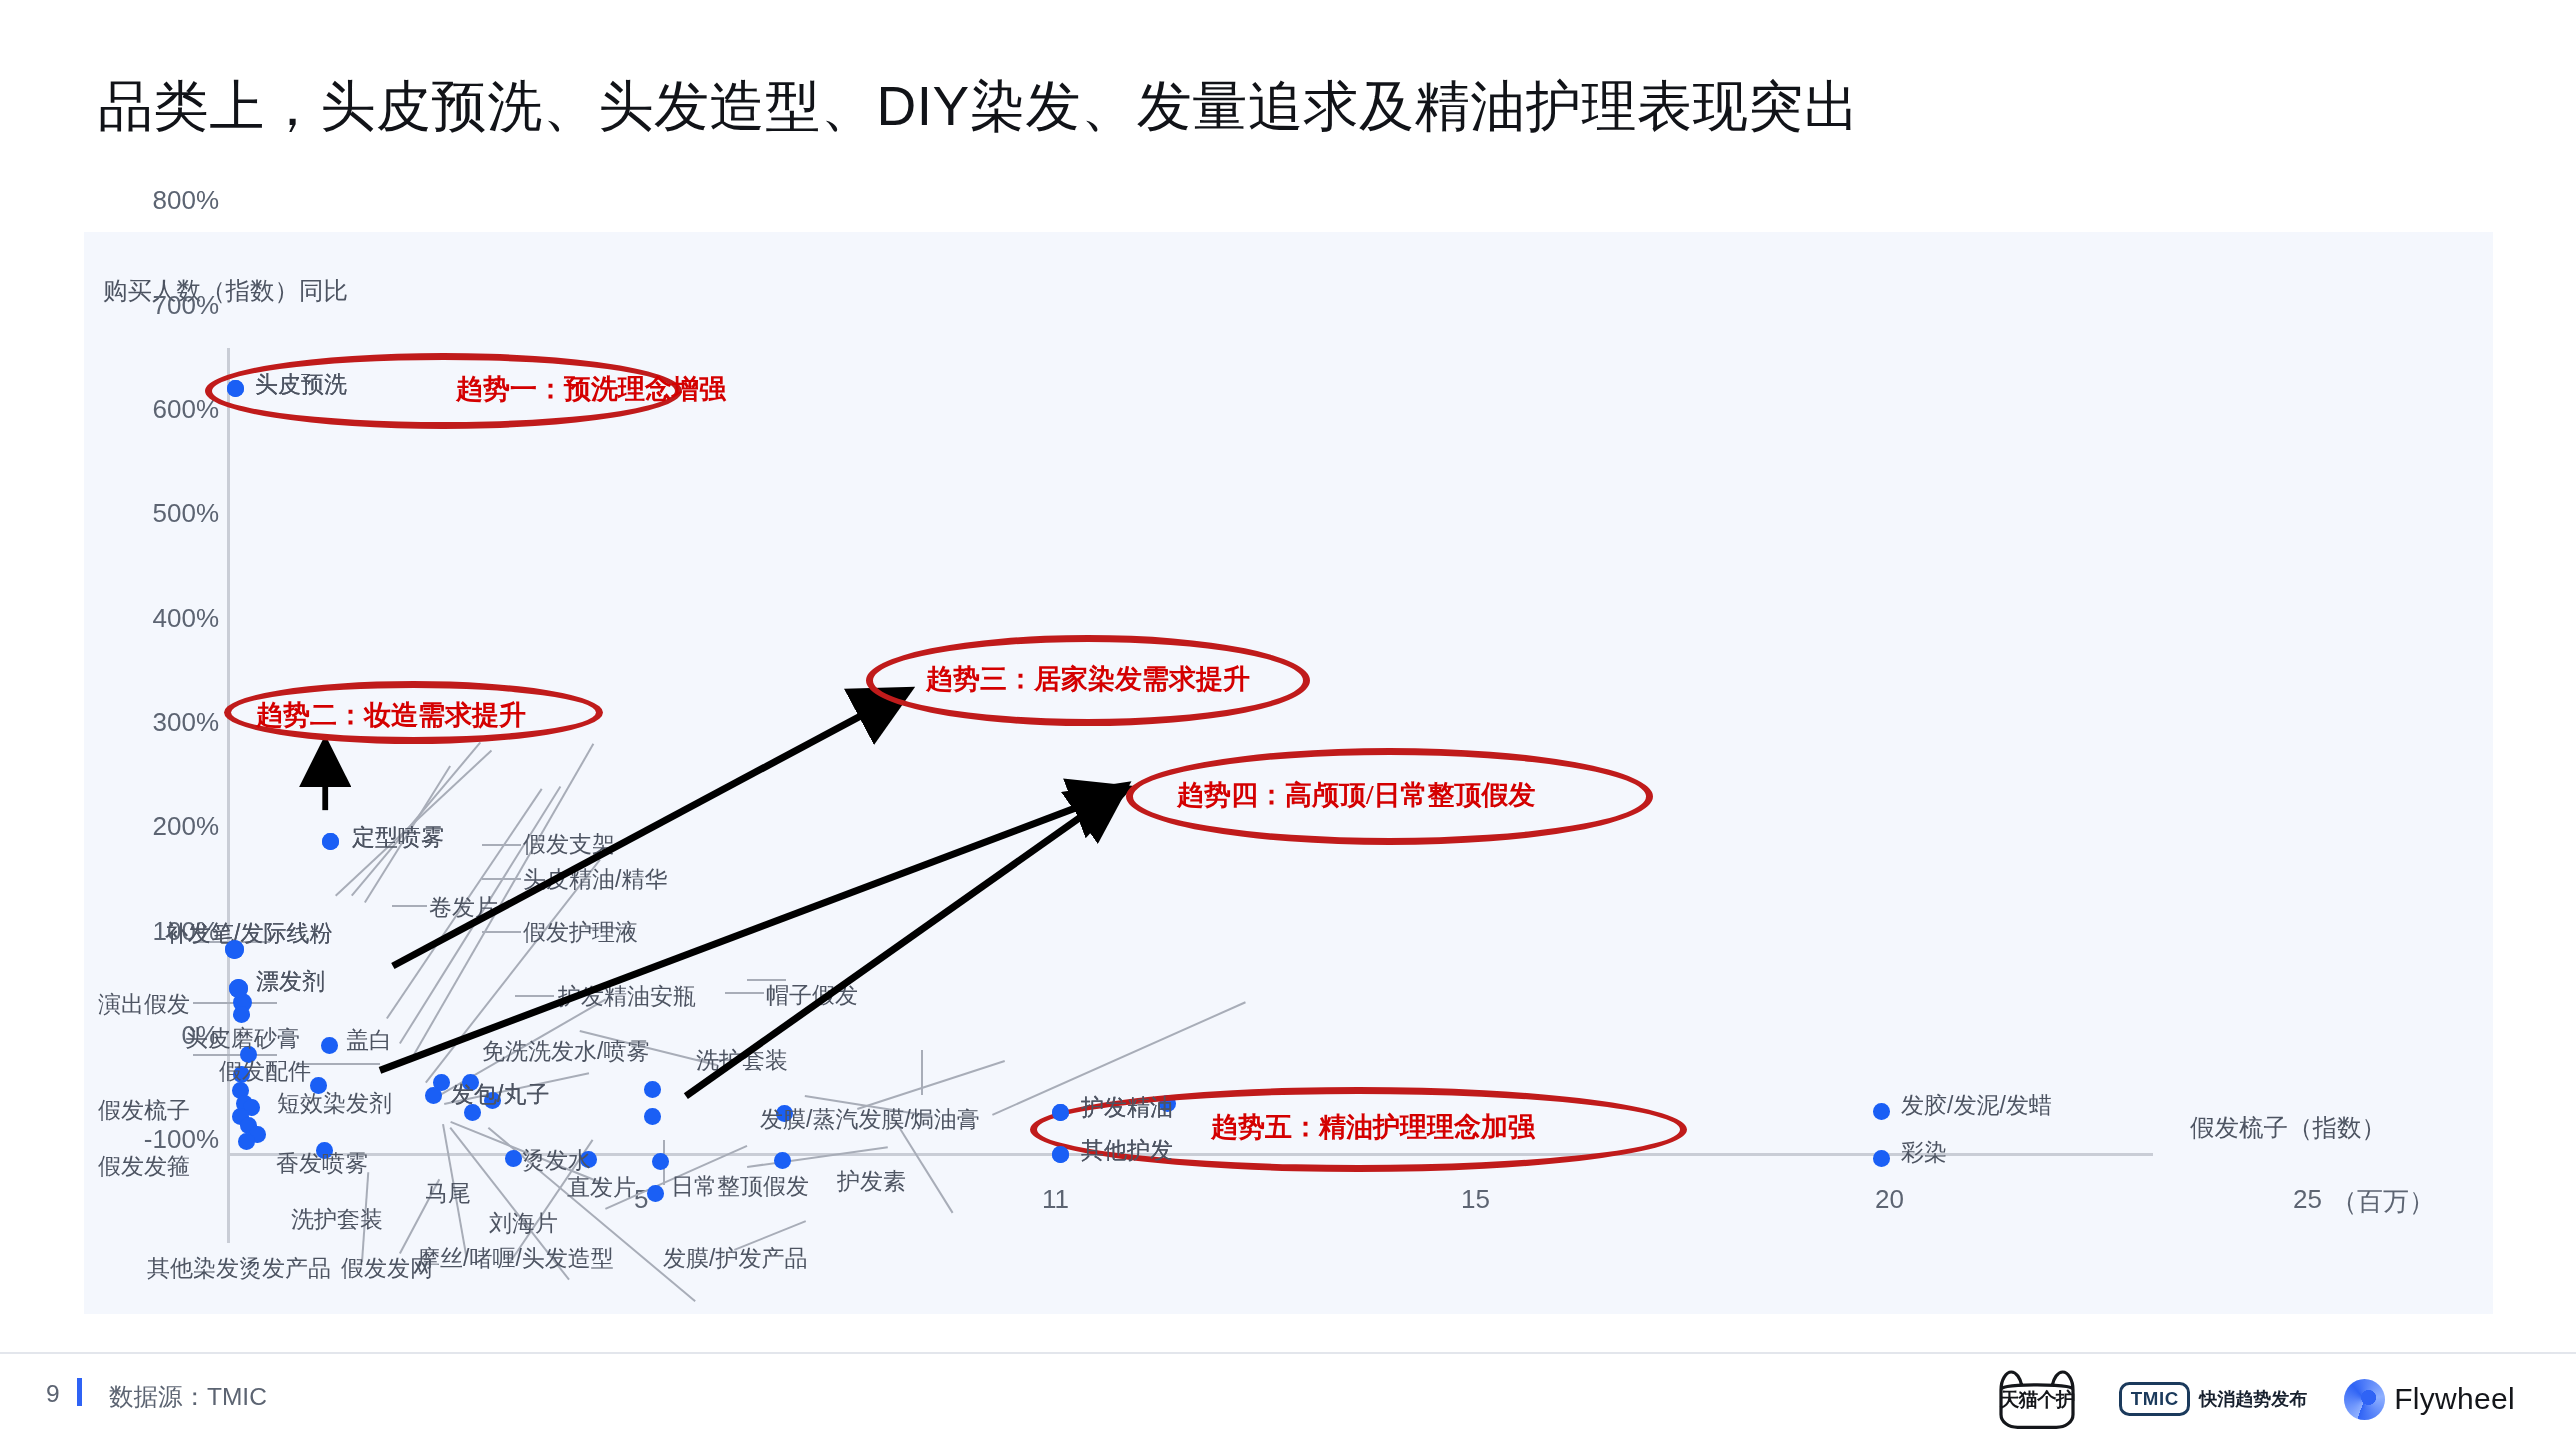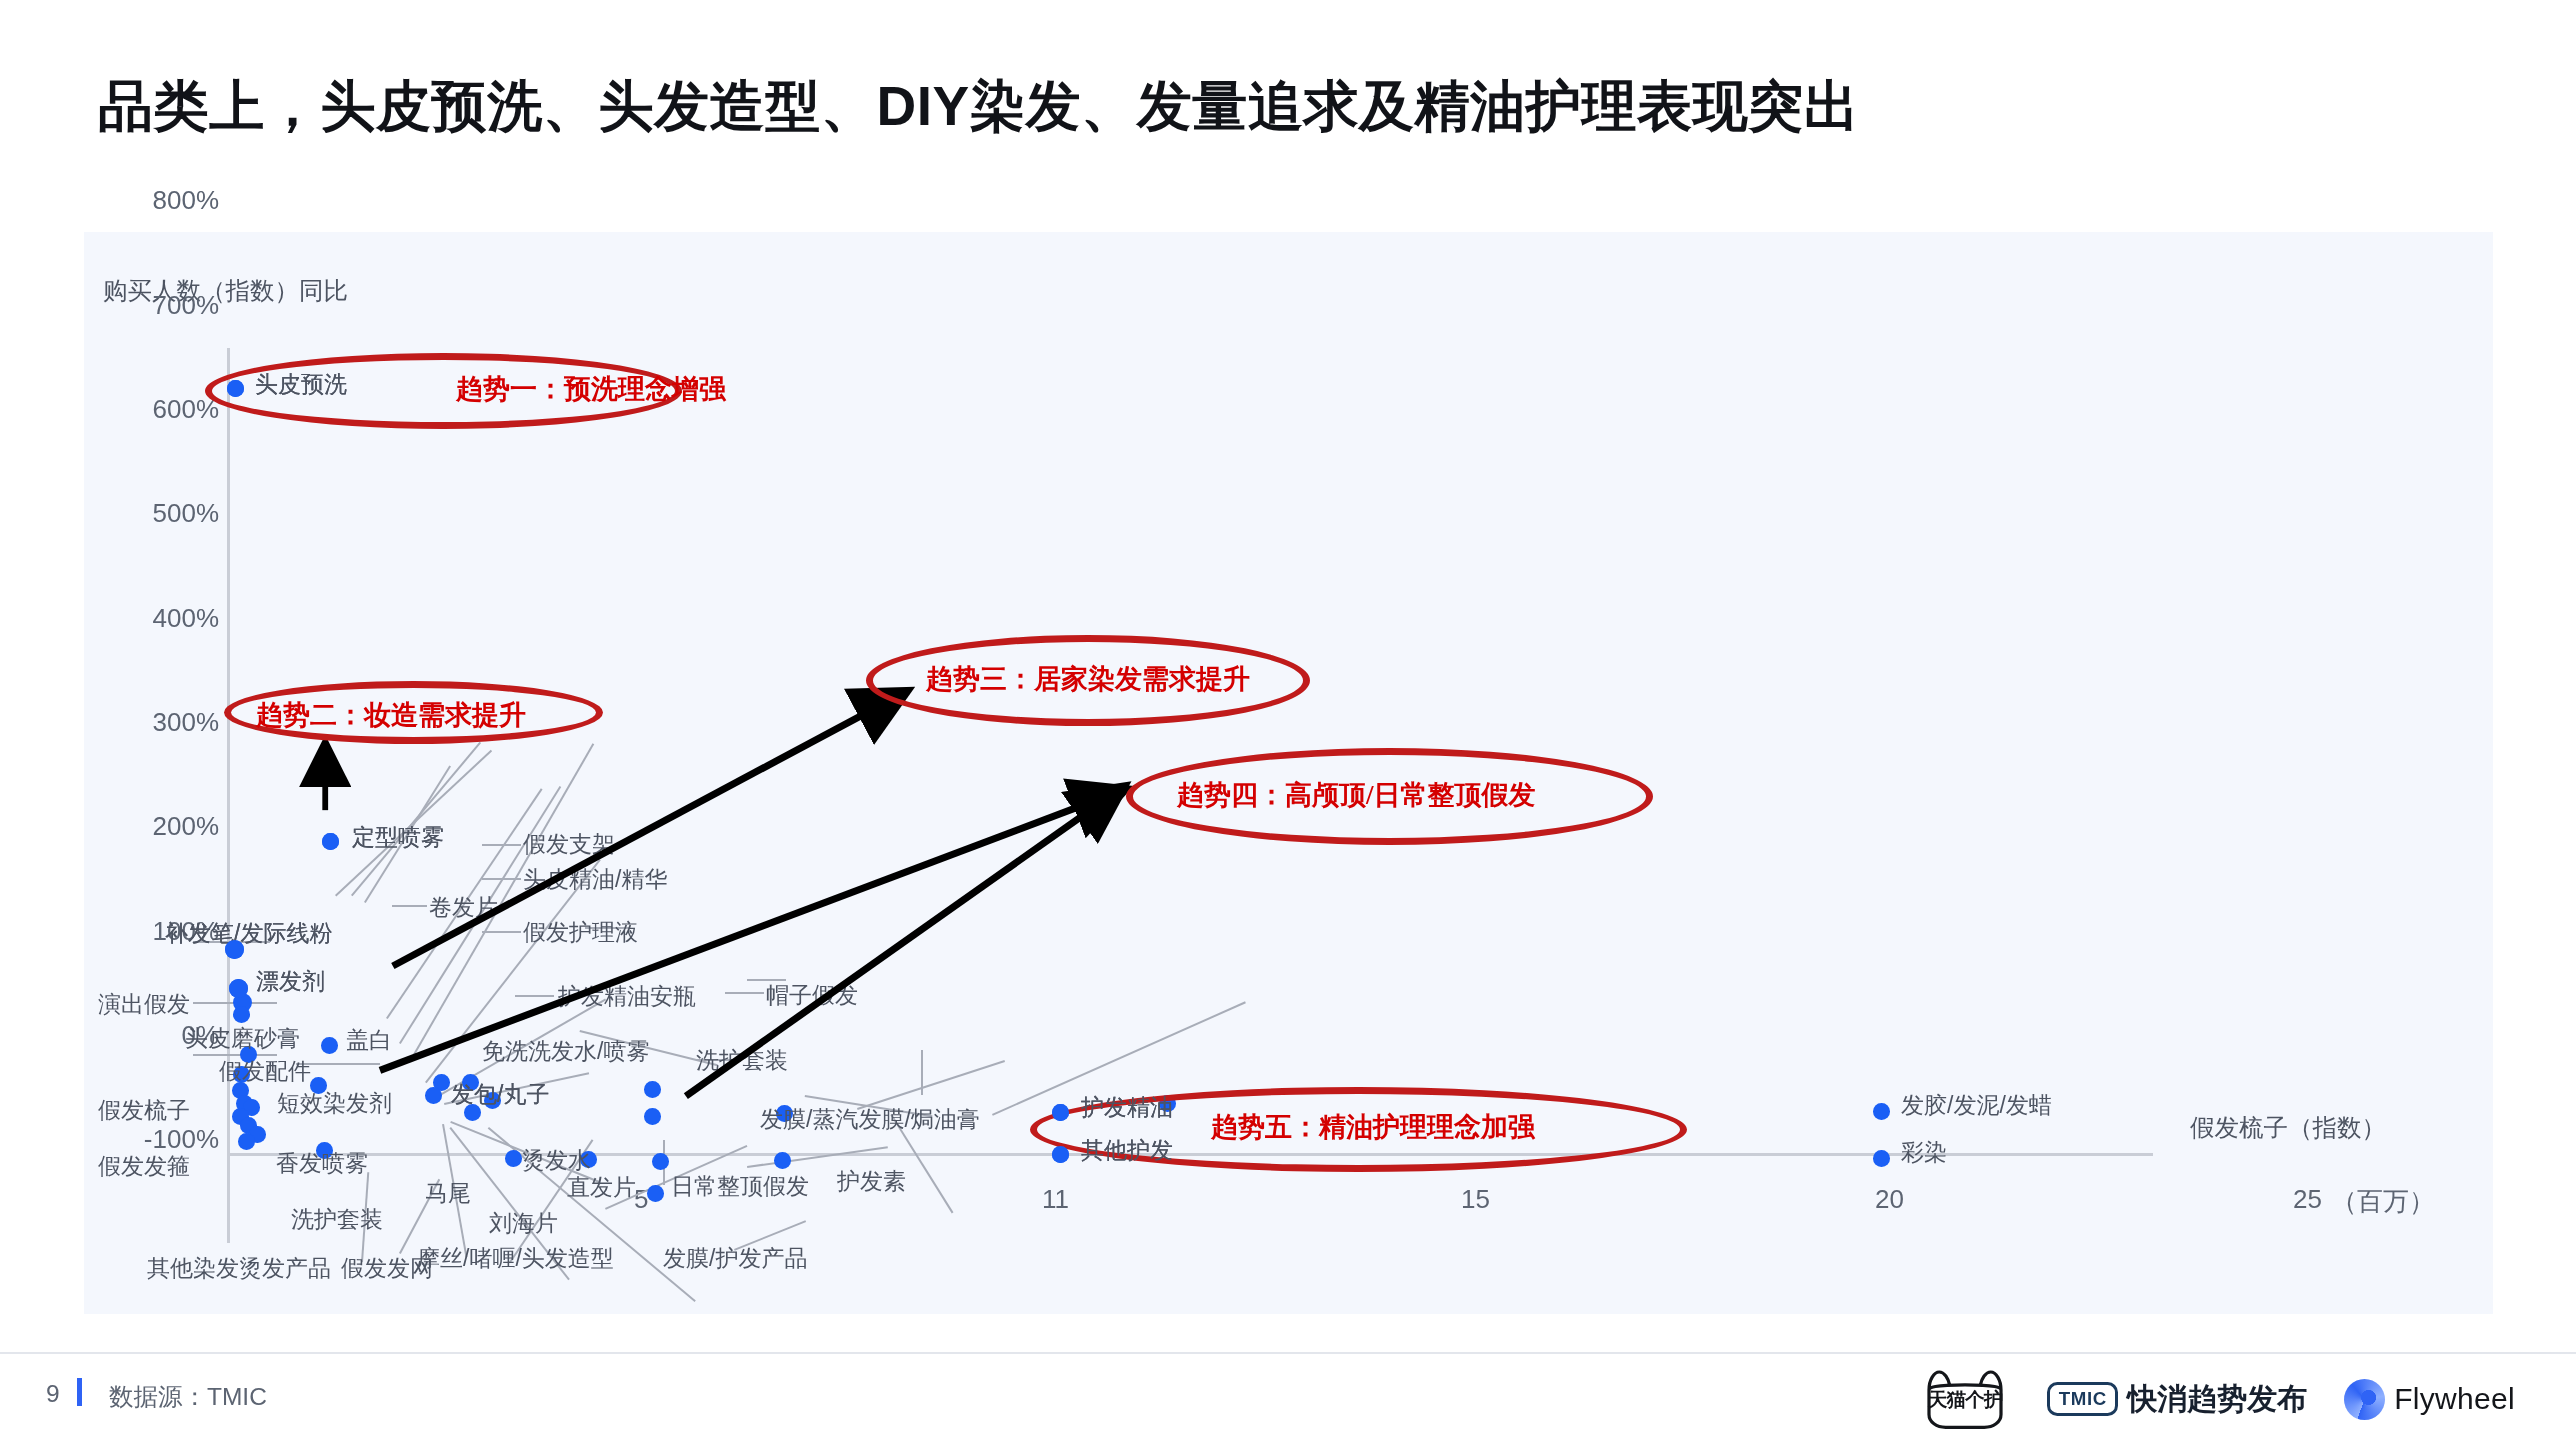--- a/index.html
+++ b/index.html
@@ -9,21 +9,21 @@
     background:#ffffff;
     font-family:"Liberation Sans","DejaVu Sans",sans-serif;
     overflow:hidden;
     position:relative;
   }
   #slide{position:absolute;inset:0;}
 
   
   .slide-title{
     position:absolute;left:98px;top:70px;
-    font-size:55px;font-weight:700;color:#111318;
+    font-size:55px;font-weight:400;color:#111318;
     letter-spacing:0.6px;white-space:nowrap;
   }
 
   
   .chart-card{
     position:absolute;left:84px;top:232px;
     width:2409px;height:1082px;
     background:#f4f7fd;
   }
 
@@ -110,21 +110,21 @@
   .logo-tmall .cat{position:relative;width:90px;height:62px;}
   .logo-tmall .cat .txt{
     position:absolute;left:0;top:18px;width:90px;text-align:center;
     font-size:19.3px;font-weight:700;color:#14161a;letter-spacing:-0.6px;
   }
   .logo-tmic{display:flex;align-items:center;gap:9px;}
   .logo-tmic .badge{
     border:3.2px solid #1b3a5c;border-radius:10.3px;padding:3.2px 8.4px;
     font-size:18.7px;font-weight:700;color:#1b3a5c;letter-spacing:0.6px;
   }
-  .logo-tmic .cn{font-size:30px;font-weight:700;color:#17202e;white-space:nowrap;}
+  .logo-tmic .cn{font-size:18px;font-weight:700;color:#17202e;white-space:nowrap;}
   .logo-fly{display:flex;align-items:center;gap:9px;}
   .logo-fly .swirl{
     width:41px;height:41px;border-radius:50%;
     background:
       radial-gradient(circle at 60% 45%, #2f63f5 0 22%, transparent 23%),
       conic-gradient(from 200deg,#8fb0ff,#2f63f5,#8fb0ff,#2f63f5);
   }
   .logo-fly .word{font-size:30px;color:#14161a;letter-spacing:0.3px;}
 </style>
 </head>

